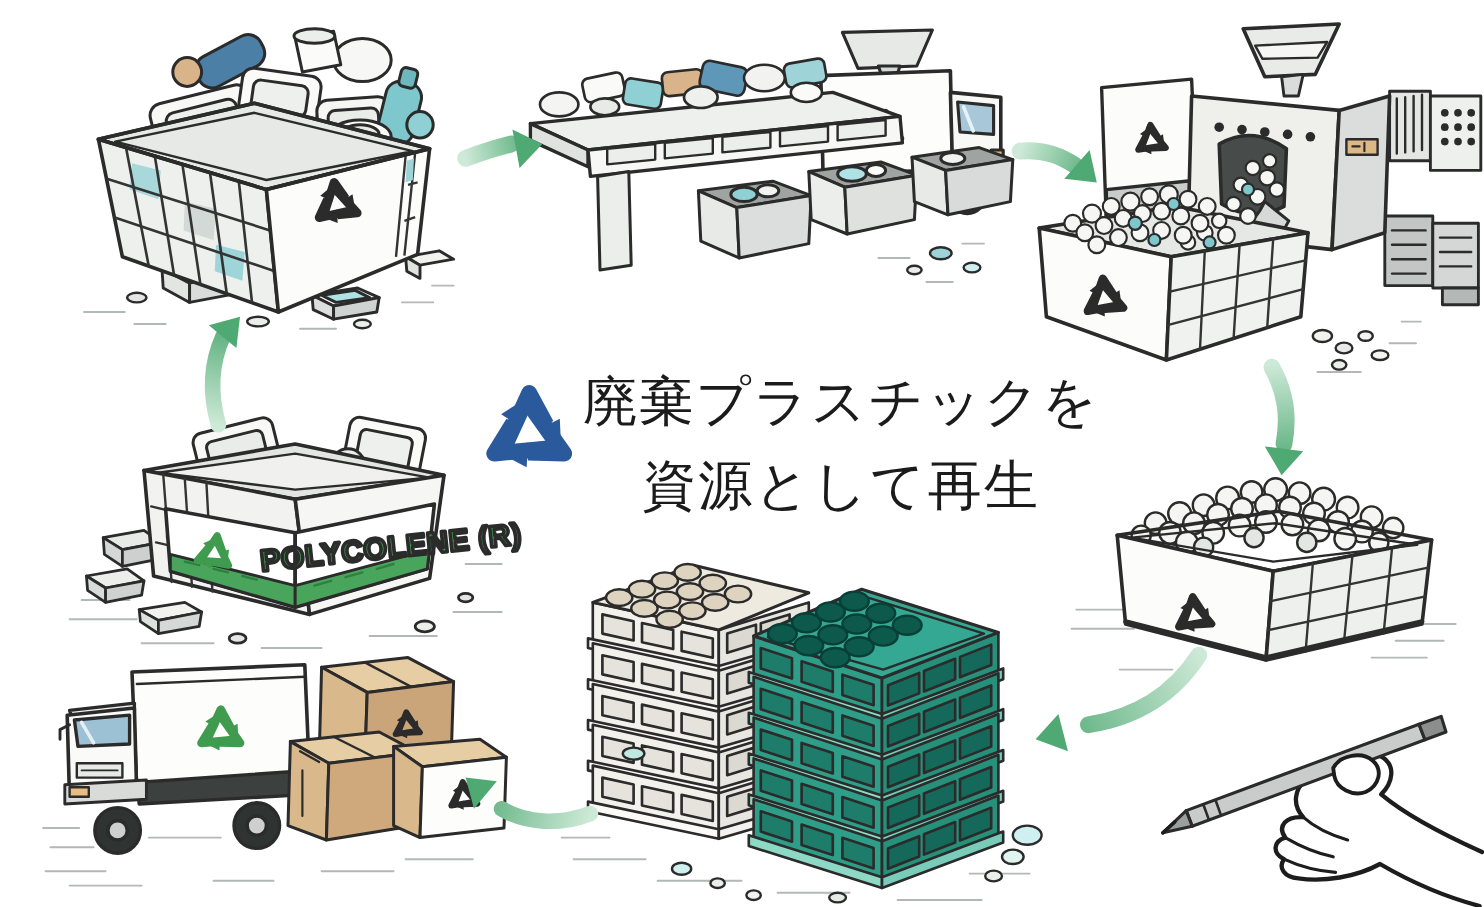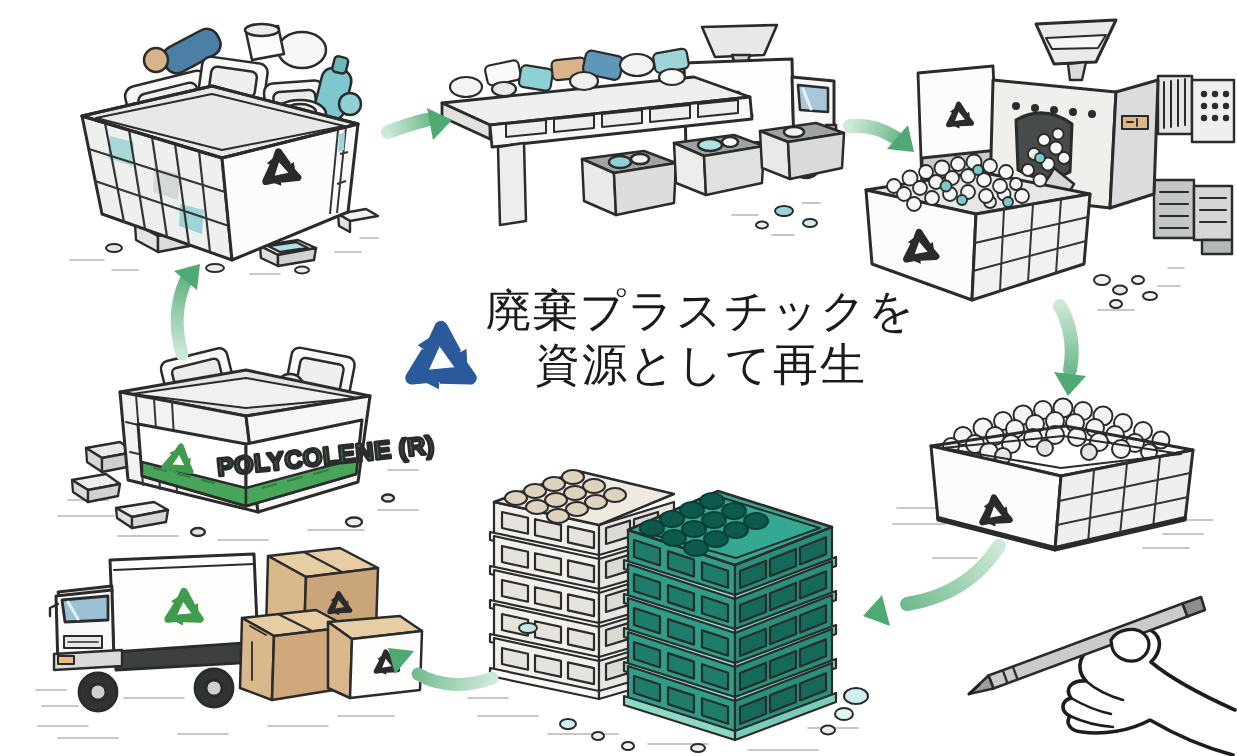--- a/index.html
+++ b/index.html
@@ -1,23 +1,23 @@
 <!DOCTYPE html>
 <html><head>
 <meta charset="utf-8">
 <style>
   html,body{margin:0;padding:0;background:#ffffff;}
   #canvas{position:relative;width:1237px;height:756px;background:#ffffff;overflow:hidden;
           font-family:"DejaVu Sans","Liberation Sans",sans-serif;}
   .abs{position:absolute;}
   svg{display:block;overflow:visible;}
   .ink{stroke:#2b2b2b;stroke-linejoin:round;stroke-linecap:round;}
-  #headline{position:absolute;left:470px;top:284px;width:462px;text-align:center;color:#1b1b1b;}
+  #headline{position:absolute;left:470px;top:308px;width:462px;text-align:center;color:#1b1b1b;}
   #headline .l1{font-size:45px;letter-spacing:2px;line-height:1.2;}
-  #headline .l2{font-size:45px;letter-spacing:2px;line-height:1.2;margin-top:0;font-family:Liberation Serif, serif;}
+  #headline .l2{font-size:45px;letter-spacing:2px;line-height:1.2;margin-top:16px;font-family:Liberation Serif, serif;}
   .ic-ink{color:#2b2b2b;} .ic-green{color:#3f9b4d;} .ic-blue{color:#2a5a9b;}
   .brandtext{font-family:"Liberation Sans",sans-serif;font-weight:bold;font-size:25px;fill:#3f9b4d;letter-spacing:.5px;}
   .hatch{stroke:#b2b8b4;stroke-width:1.6;stroke-linecap:round;fill:none;}
 </style>
 </head>
 <body>
 
 <div id="canvas">
 
 <svg width="0" height="0" class="abs" style="left:0;top:0" aria-hidden="true">

